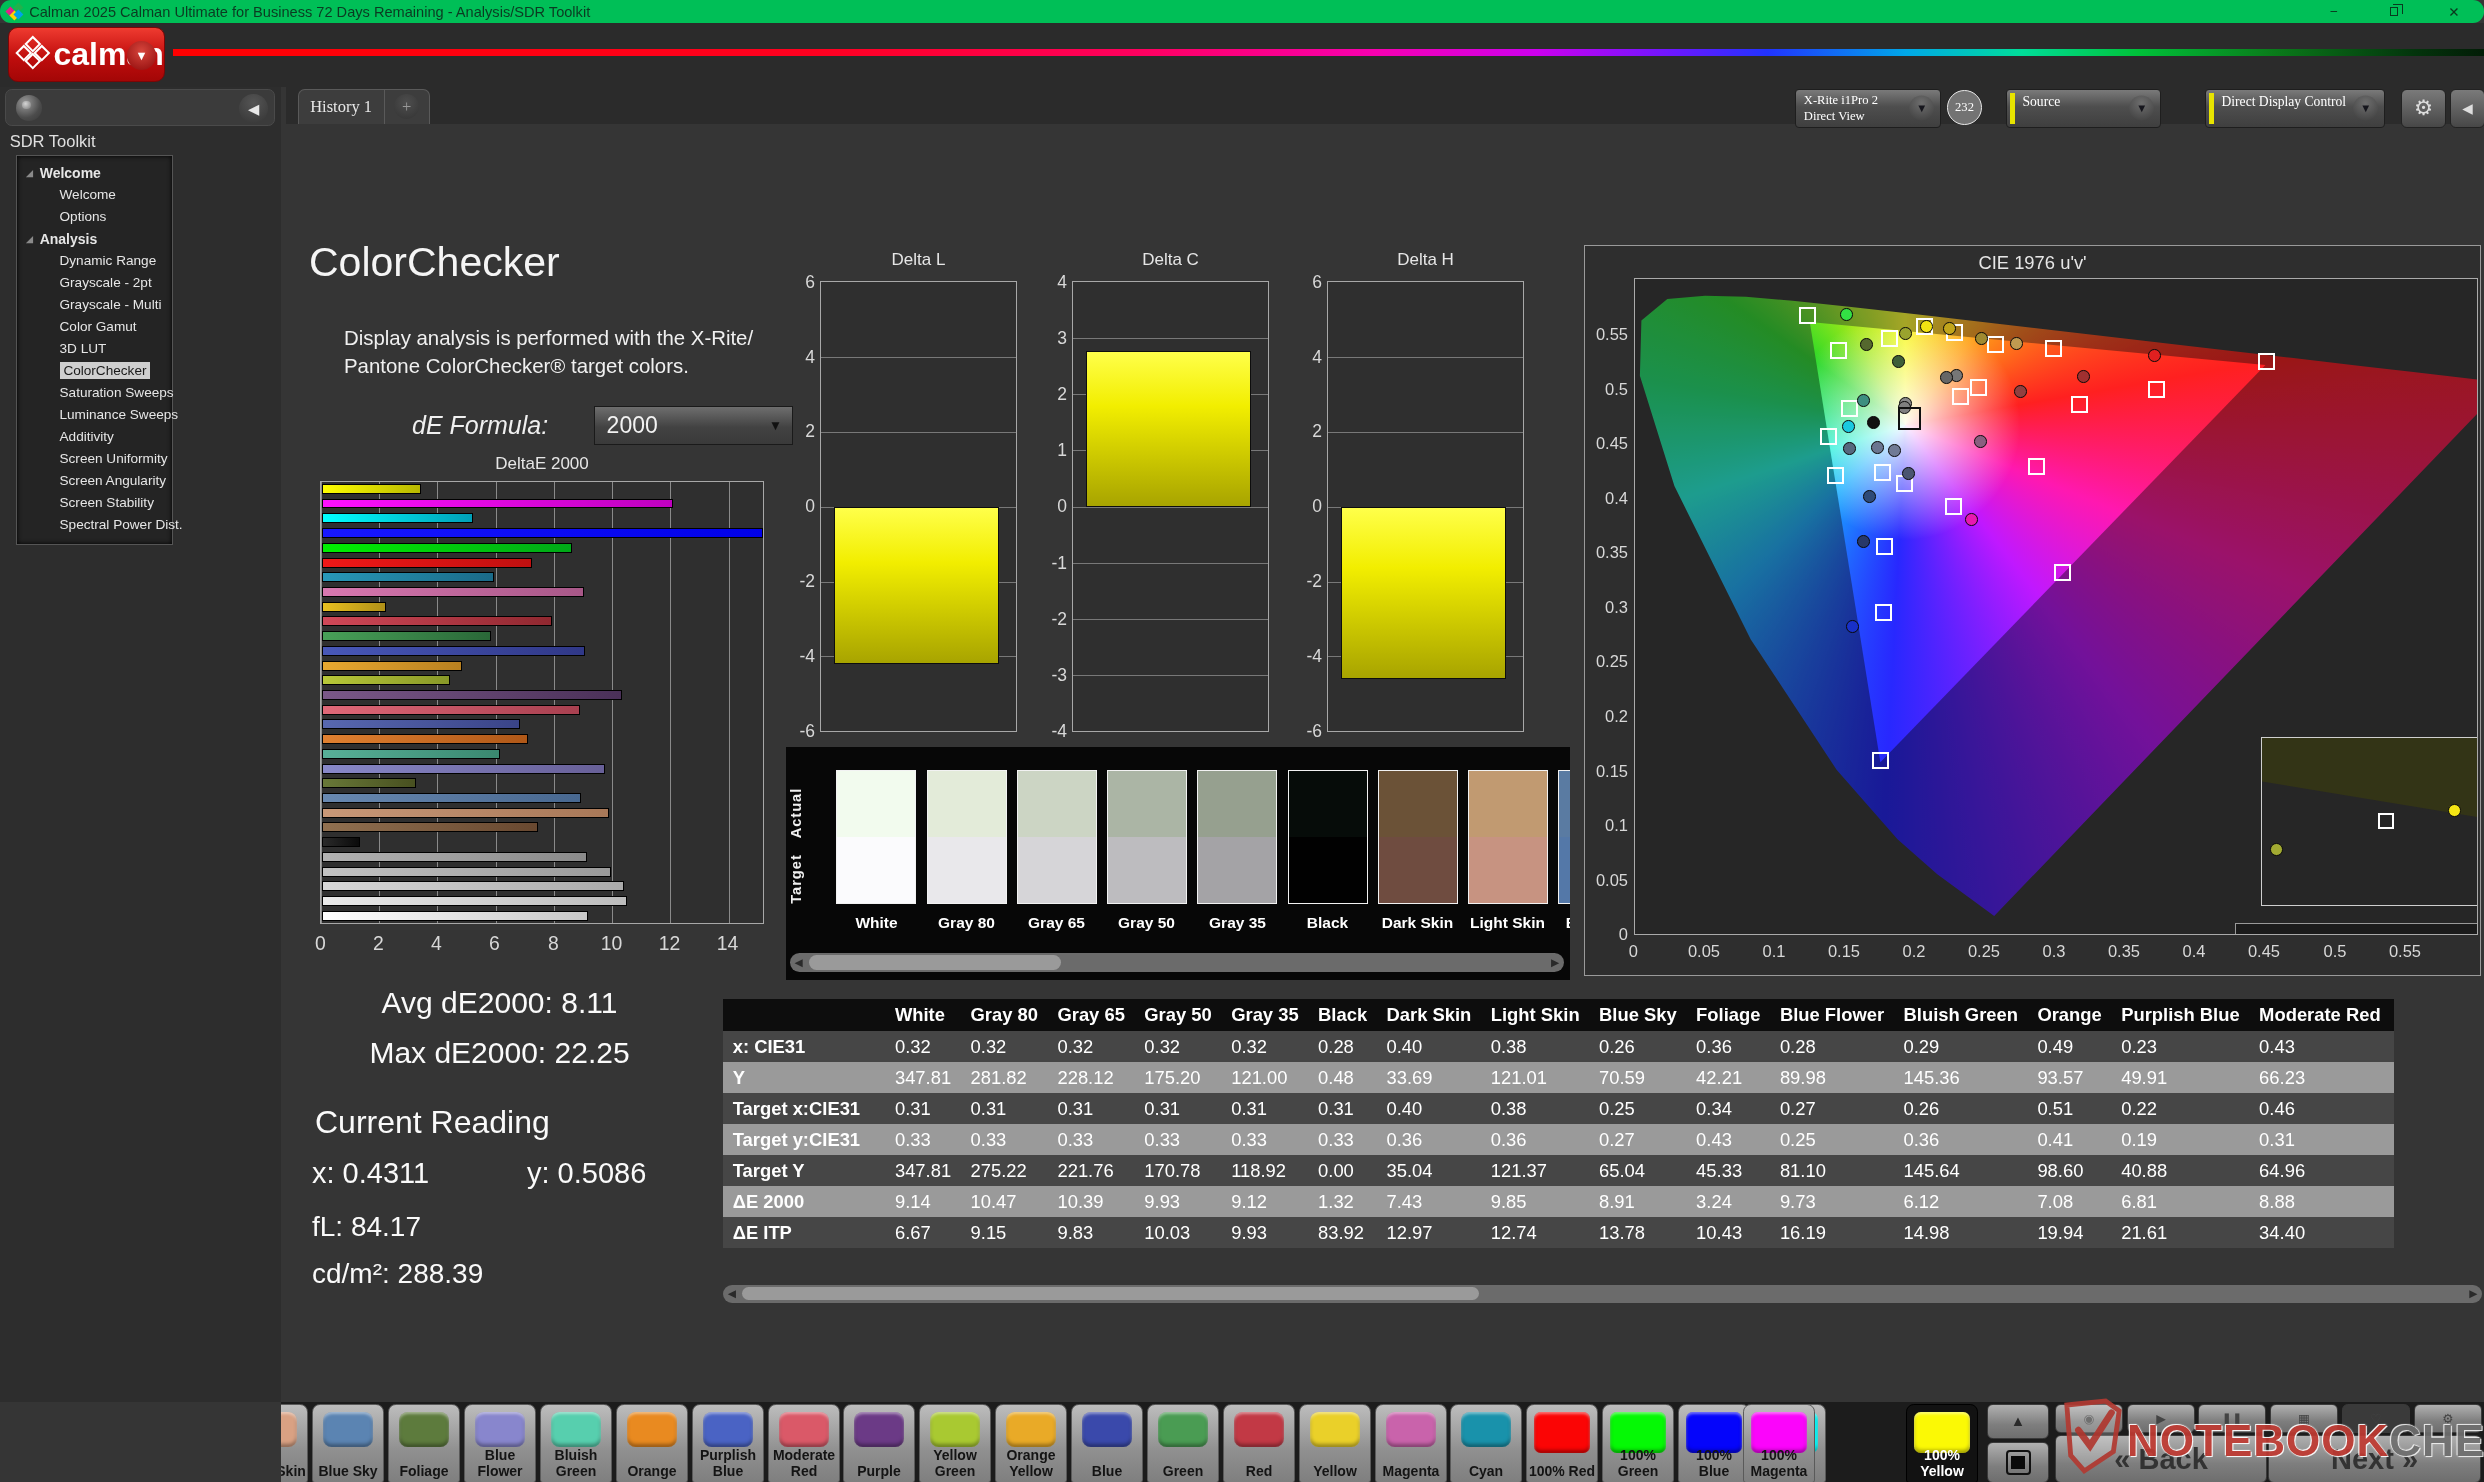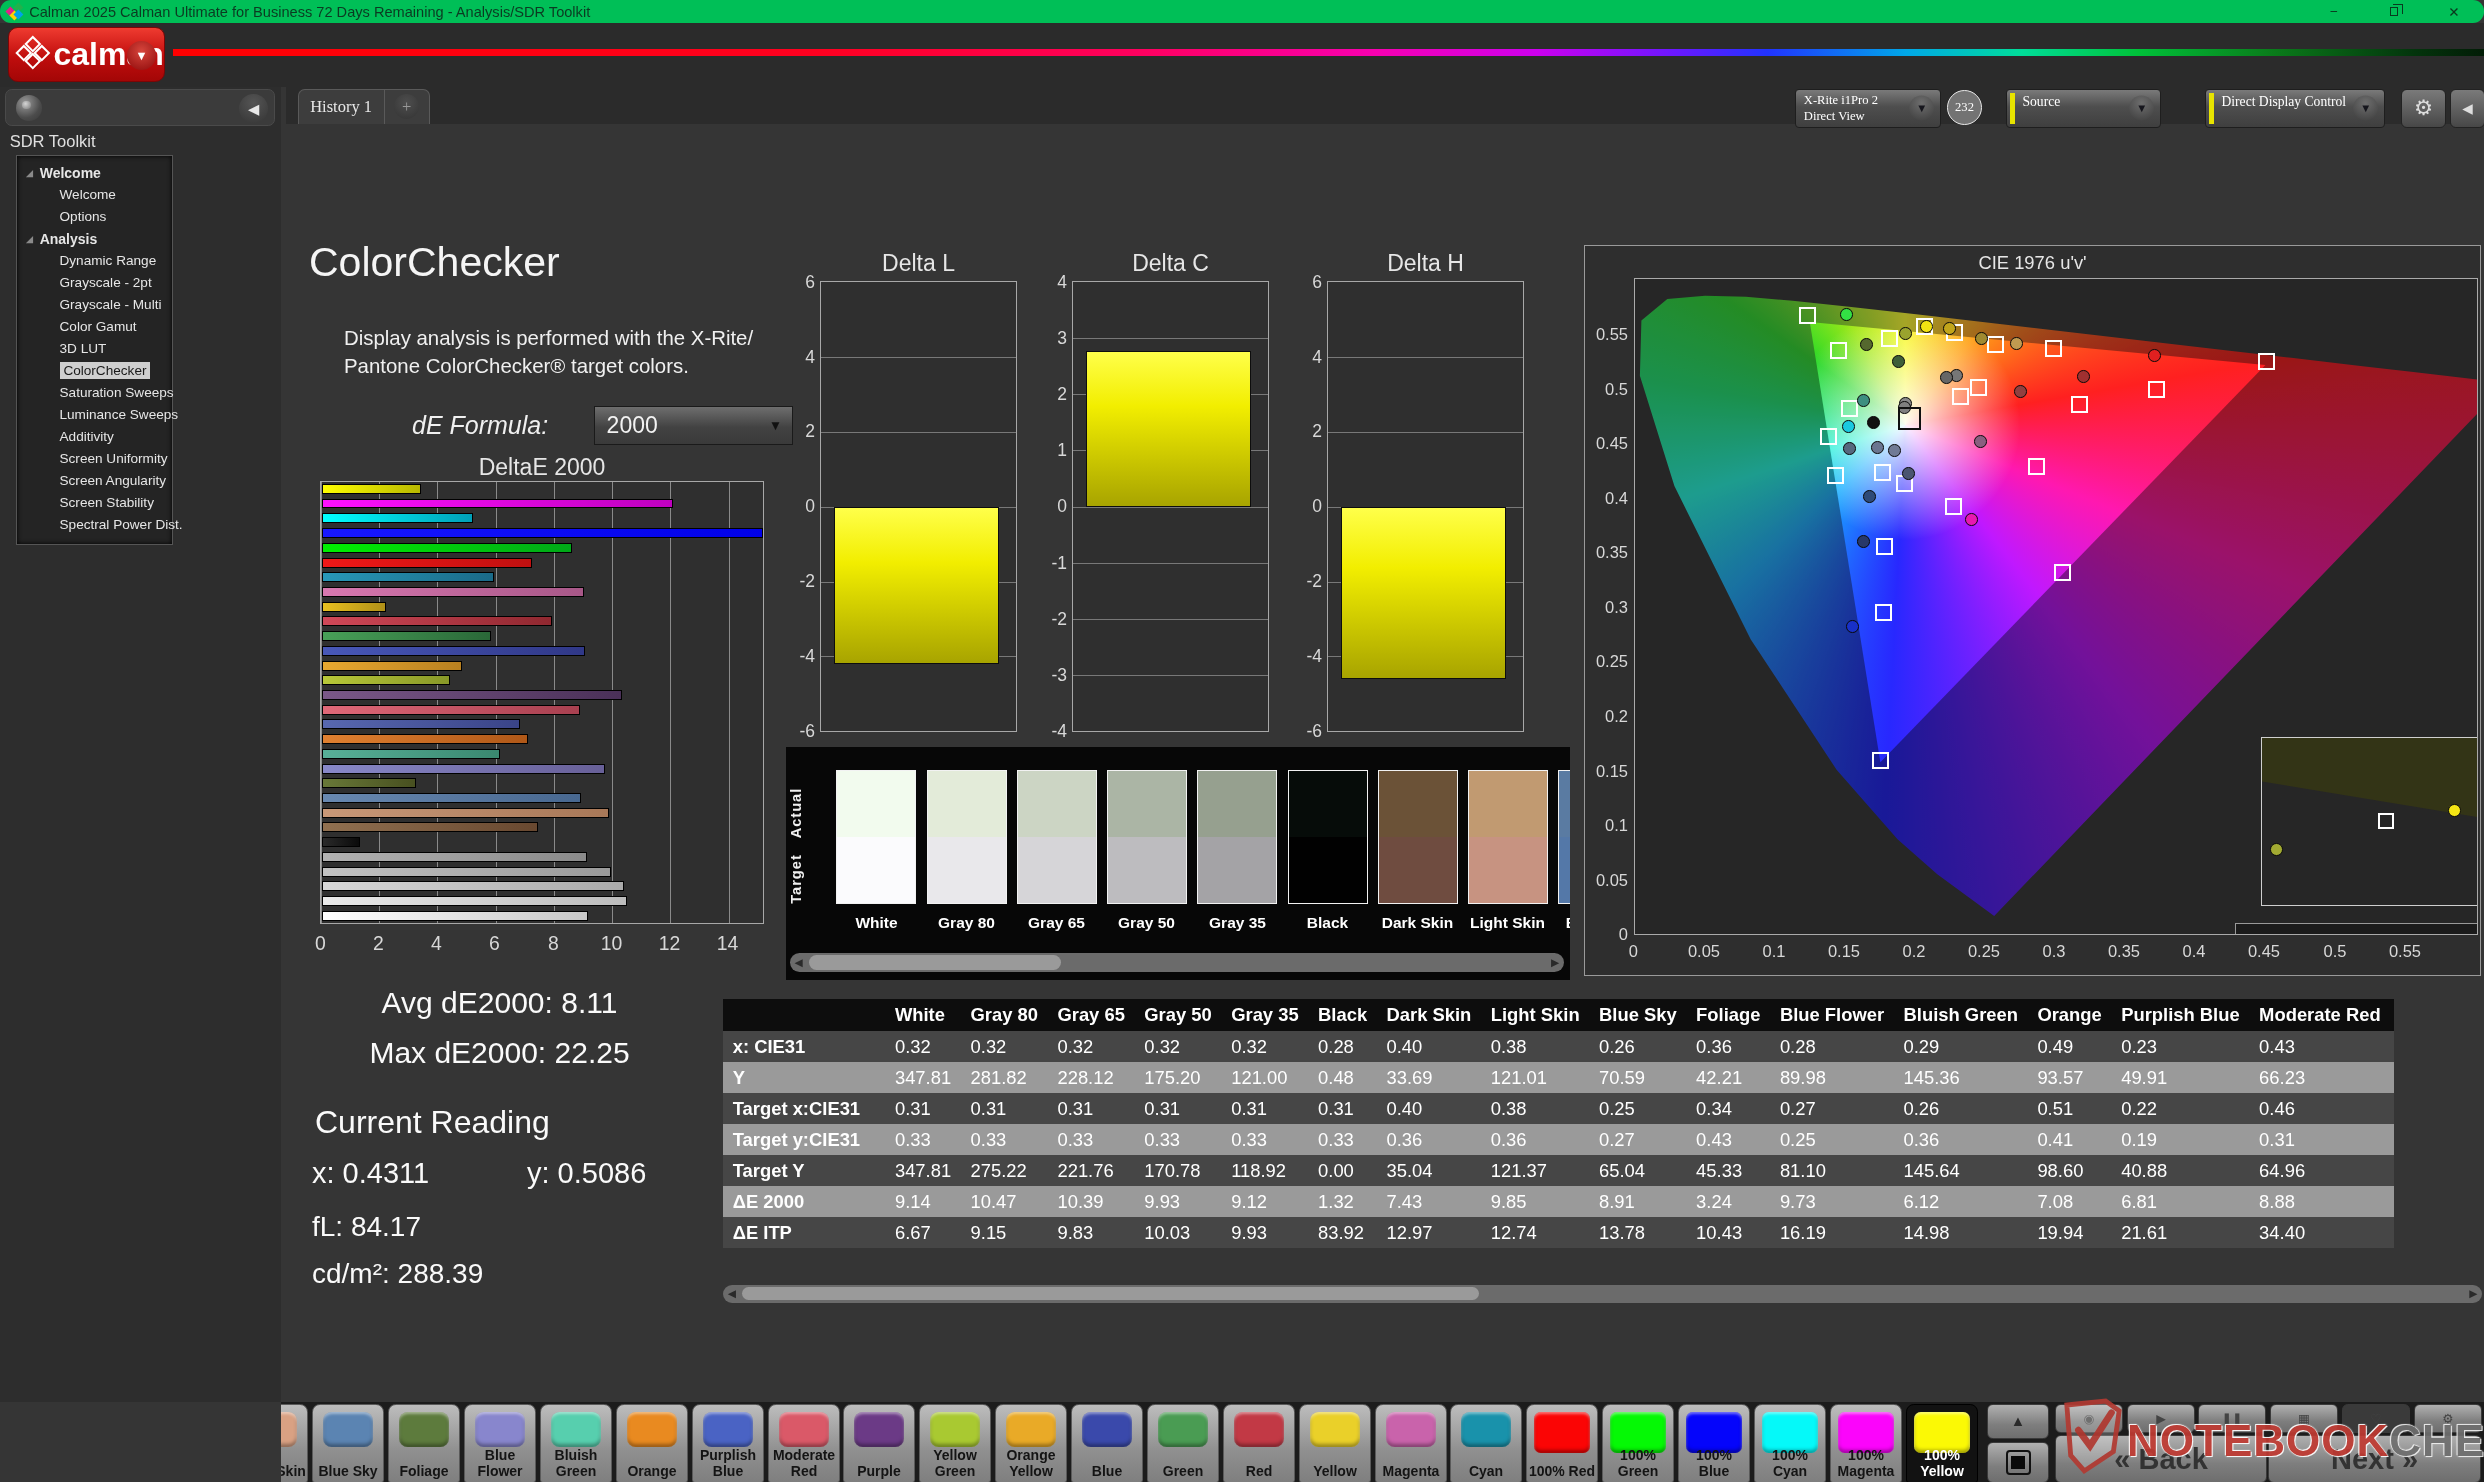--- a/index.html
+++ b/index.html
@@ -78,21 +78,21 @@
   
   #page-title { left:309px; top:239px; color:#f5f5f5; font-size:41px; }
   .desc-line { left:344px; color:#f0f0f0; font-size:20.4px; }
   #de-formula-label { left:412px; top:411px; color:#f0f0f0; font-size:25px;font-style:italic; }
   #de-formula-select { left:594px; top:406px; width:199px; height:39px; border:1px solid #1a1a1a;
       background:linear-gradient(#6e6e6e,#424242 55%,#3a3a3a); color:#f2f2f2; font-size:23px;
       display:flex; align-items:center; padding-left:11.6px; }
   #de-formula-select .sel-arrow { position:absolute; right:9.7px; color:#111; font-size:13.6px; }
 
   
-  .chart-title { color:#e6e6e6; font-size:23px; text-align:center; }
+  .chart-title { color:#e6e6e6; font-size:17px; text-align:center; }
   #deltae-plot { left:320px; top:481px; width:444px; height:443px; background:#2f2f2f; border:1px solid #a8a8a8; overflow:hidden; }
   .vgrid { position:absolute; top:0; bottom:0; width:1px; background:#8a8a8a; }
   .de-bar { position:absolute; left:1px; height:9.7px; border:1px solid #000; }
   .x-tick-label { position:absolute; top:932px; width:39px; text-align:center; color:#d8d8d8; font-size:19.4px; }
 
   
   .mini-plot { position:absolute; width:197px; height:451px; background:#2f2f2f; border:1px solid #a8a8a8; }
   .hgrid { position:absolute; left:0; right:0; height:1px; background:#787878; }
   .mini-tick { position:absolute; width:45px; text-align:right; color:#d8d8d8; font-size:17.5px; }
   .mini-bar { position:absolute; left:12.6px; width:165px; border:1.9px solid #0d0d0d;
@@ -823,21 +823,21 @@
         <div class="blabel">100% Green</div>
       </div>
       <div class="cbtn full" style="left: 1397px;">
         <div class="chip" style="background: rgb(5, 5, 251);"></div>
         <div class="blabel">100% Blue</div>
       </div>
       <div class="cbtn full" style="left: 1473px;">
         <div class="chip" style="background: rgb(5, 249, 249);"></div>
         <div class="blabel">100% Cyan</div>
       </div>
-      <div class="cbtn full" style="left: 1549px;">
+      <div class="cbtn full" style="left: 1462px;">
         <div class="chip" style="background: rgb(251, 5, 251);"></div>
         <div class="blabel">100% Magenta</div>
       </div>
       <div class="cbtn full selected" style="left: 1625px;">
         <div class="chip" style="background: rgb(251, 249, 5);"></div>
         <div class="blabel">100% Yellow</div>
       </div>
     </div>
 
   <div class="gray-btn" style="left:1706px;top:1.9px;width:62px;height:35px;font-size:14.6px;">

